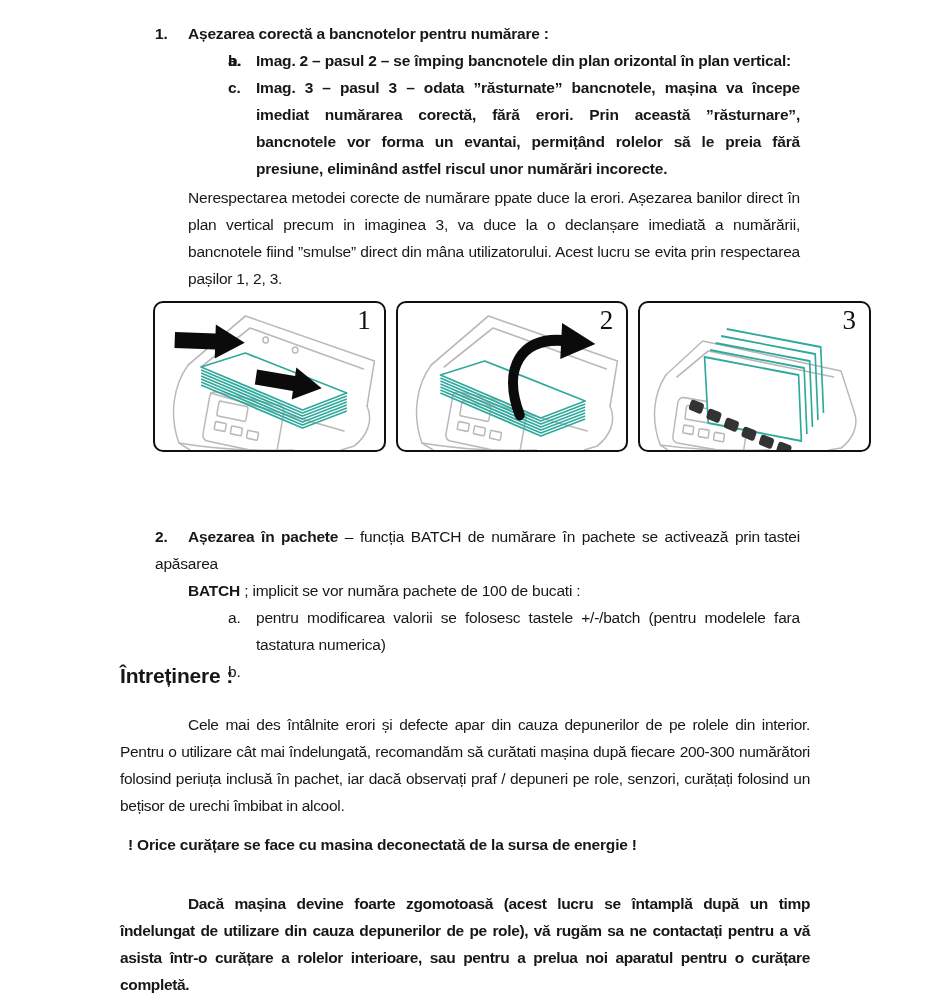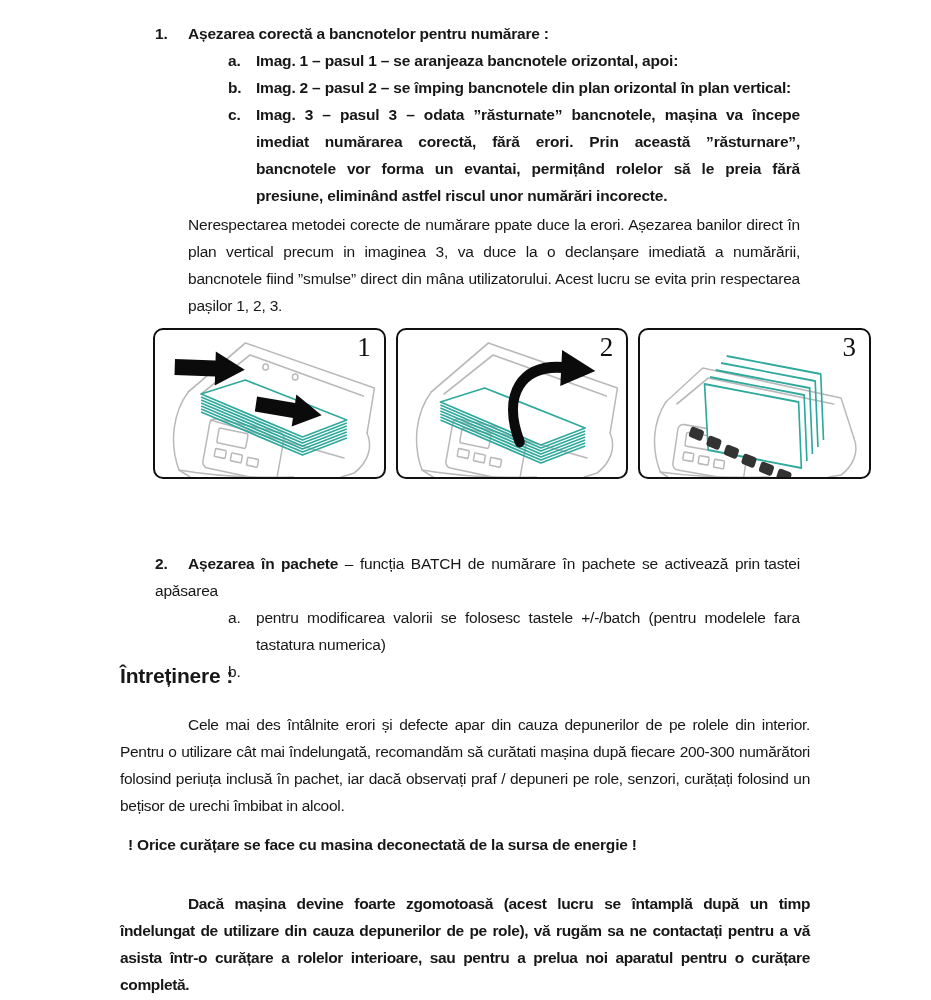--- a/index.html
+++ b/index.html
@@ -40,21 +40,21 @@
 </head>
 <body>
 
 <div class="page">
 
   <div class="l1">
     <span class="num">1.</span><span class="bold">Așezarea corectă a bancnotelor pentru numărare :</span>
   </div>
 
   <div class="sub b">
-    <span class="marker">a.</span><span>Imag. 1 – pasul 1 – se aranjeaza bancnotele orizontal, apoi:</span>
+    <span class="marker">a.</span>
   </div>
   <div class="sub b">
     <span class="marker">b.</span><span>Imag. 2 – pasul 2 – se împing bancnotele din plan orizontal în plan vertical:</span>
   </div>
   <div class="sub b">
     <span class="marker">c.</span><span>Imag. 3 – pasul 3 – odata ”răsturnate” bancnotele, mașina va începe imediat numărarea corectă, fără erori. Prin această ”răsturnare”, bancnotele vor forma un evantai, permițând rolelor să le preia fără presiune, eliminând astfel riscul unor numărări incorecte.</span>
   </div>
 
   <p class="para">Nerespectarea metodei corecte de numărare ppate duce la erori. Așezarea banilor direct în plan vertical precum in imaginea 3, va duce la o declanșare imediată a numărării, bancnotele fiind ”smulse” direct din mâna utilizatorului. Acest lucru se evita prin respectarea pașilor 1, 2, 3.</p>
 
@@ -162,20 +162,23 @@
           <rect x="0" y="0" width="15" height="11" rx="3" transform="translate(151,138) rotate(20)"></rect>
         </g>
       </svg>
       <span class="fig-label">3</span>
     </div>
   </div>
 
   <div class="l1 item2-l1 spread">
     <span class="tastei">tastei</span><span class="num">2.</span><span class="bold">Așezarea în pachete</span><span> – funcția BATCH de numărare în pachete se activează prin apăsarea</span>
   </div>
+  <div class="cont">
+    <span class="bold">BATCH</span><span> ; implicit se vor număra pachete de 100 de bucati :</span>
+  </div>
 
   <div class="sub">
     <span class="marker">a.</span><span>pentru modificarea valorii se folosesc tastele +/-/batch (pentru modelele fara tastatura numerica)</span>
   </div>
   <div class="sub">
     <span class="marker">b.</span>
   </div>
 
   <div class="h2">Întreținere :</div>
 

